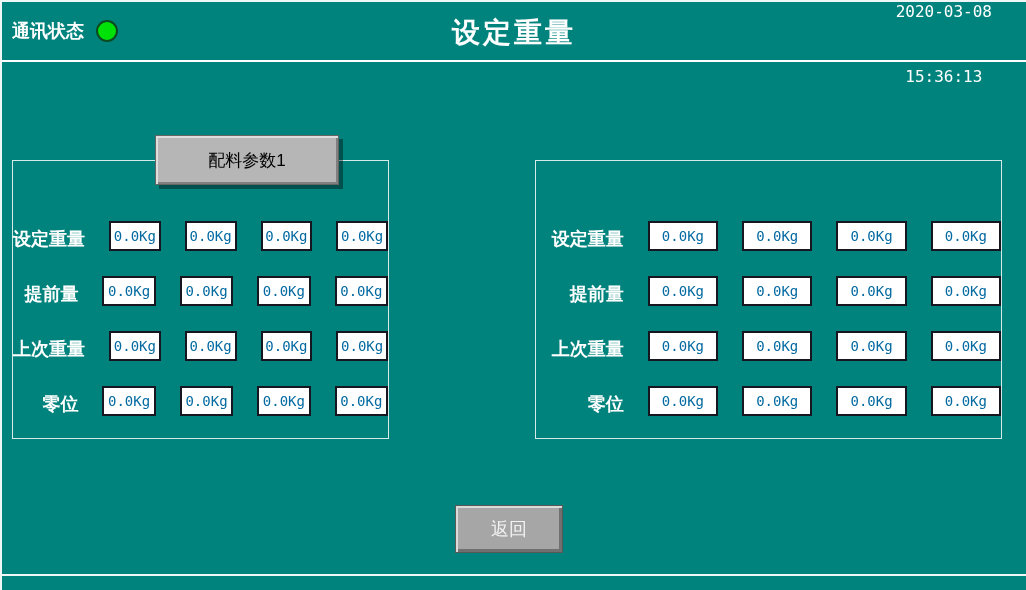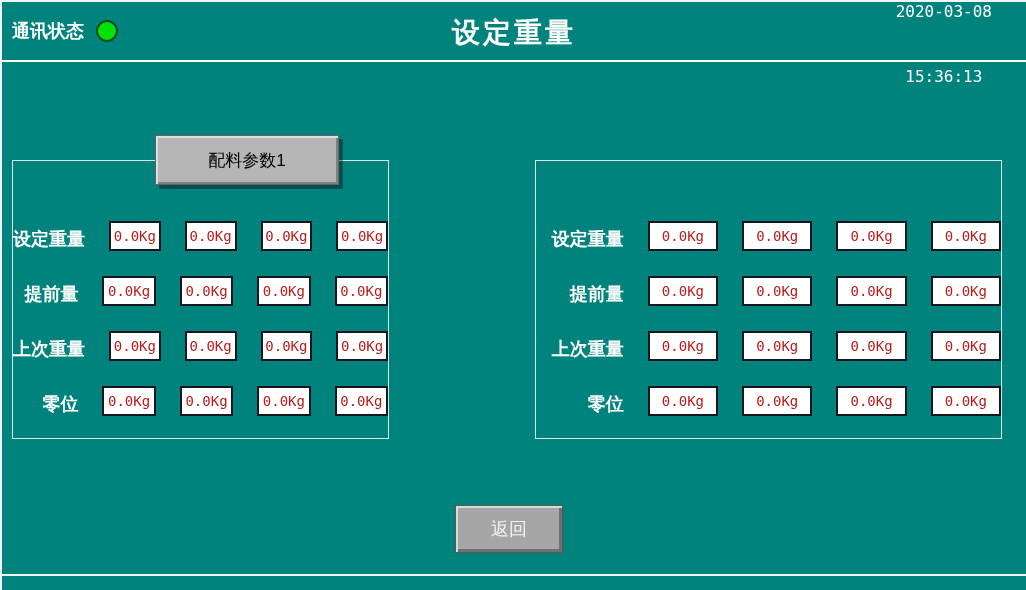--- a/index.html
+++ b/index.html
@@ -64,21 +64,21 @@
   .row-label {
     width:90px; text-align:right;
     color:#ffffff; font-weight:bold; font-size:18px;
     white-space:nowrap;
   }
   .value-box {
     width:72px; height:30px; box-sizing:border-box;
     margin-left:24px;
     background:#ffffff; border:2px solid #161620;
     display:flex; align-items:center; justify-content:center;
-    color:#b91c1c; font-size:14px;
+    color:#0369a1; font-size:14px;
     font-family:"DejaVu Sans Mono", monospace;
   }
   .value-box:first-of-type { margin-left:2px; }
   
   .return-btn {
     position:absolute; left:453px; top:503px;
     width:108px; height:48px;
     background:#a6a6a6;
     border:1px solid #585858;
     box-shadow:inset 2px 2px 0 #dadada, inset -3px -3px 0 #707070;

